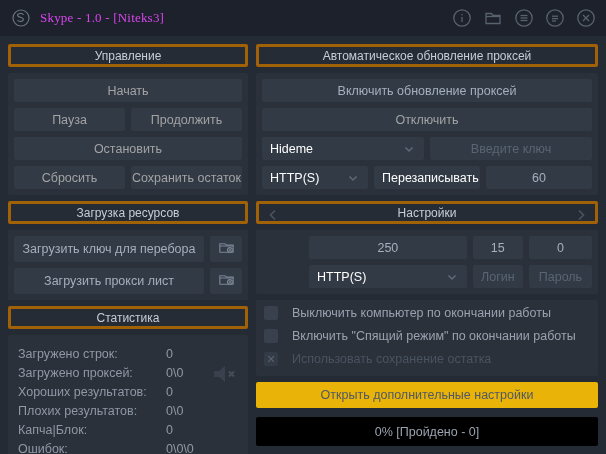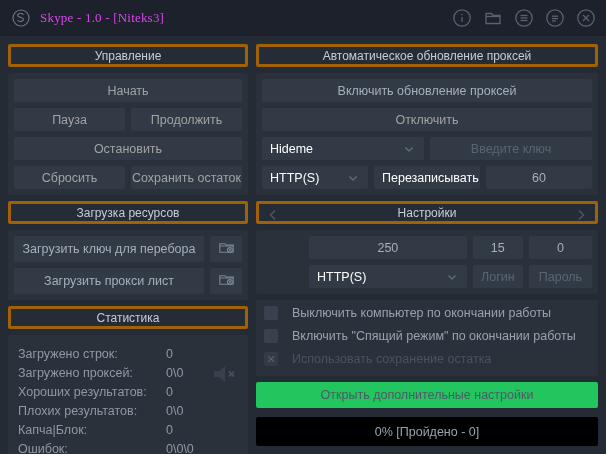--- a/index.html
+++ b/index.html
@@ -76,21 +76,21 @@
   .cb-row { display:flex; align-items:flex-start; gap:14px; height:18px; cursor:pointer; }
   .cb-box {
     width:14px; height:14px; background:#39414e; border-radius:2px; flex:0 0 14px;
     display:flex; align-items:center; justify-content:center;
     color:#6b7584; font-size:11px; line-height:1;
   }
   .cb-lbl { color:#99a2af; }
   .cb-row.disabled .cb-lbl { color:#4a5360; }
   .cb-row.disabled .cb-box { background:#333b47; color:#5b6472; }
 
-  .adv-btn { background:#22c55e; color:#4f5966; }
+  .adv-btn { background:#eab308; color:#4f5966; }
   .progress {
     margin-top:auto; height:29px; flex:0 0 29px;
     background:#000000; border-radius:2px;
     display:flex; align-items:center; justify-content:center; color:#9aa3b0;
   }
 </style>
 </head>
 <body>
 
 <div class="titlebar">

